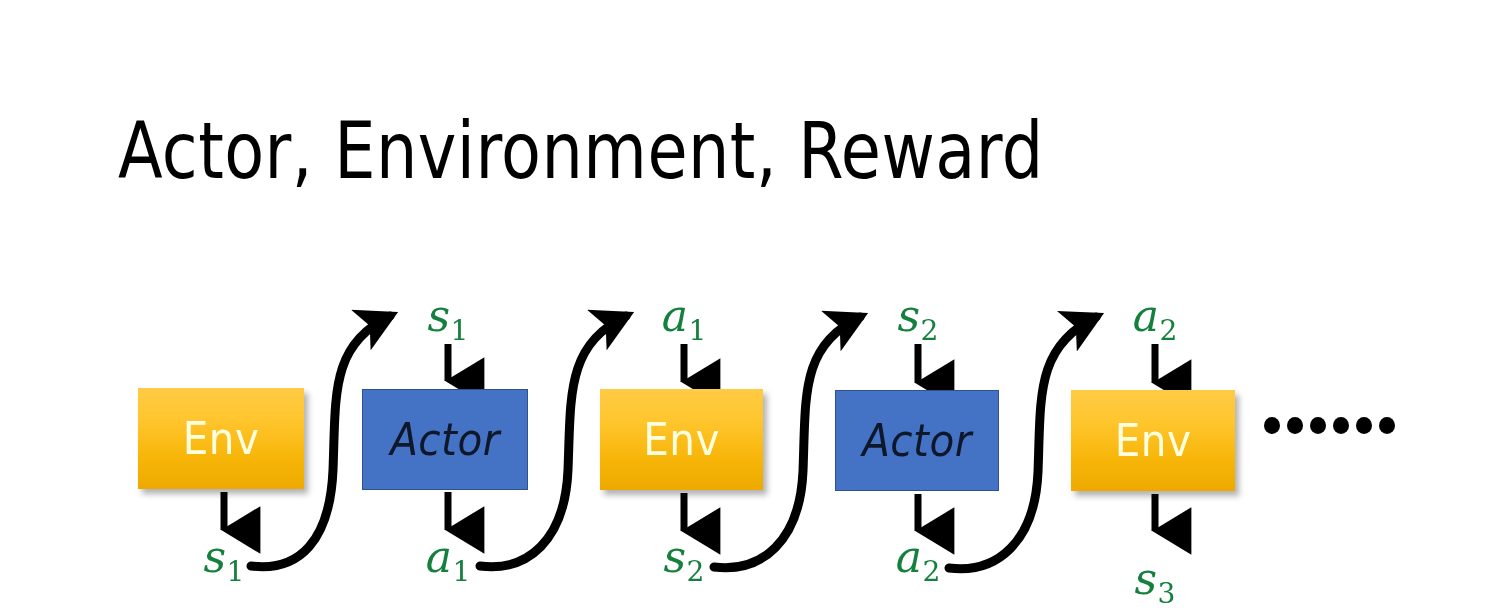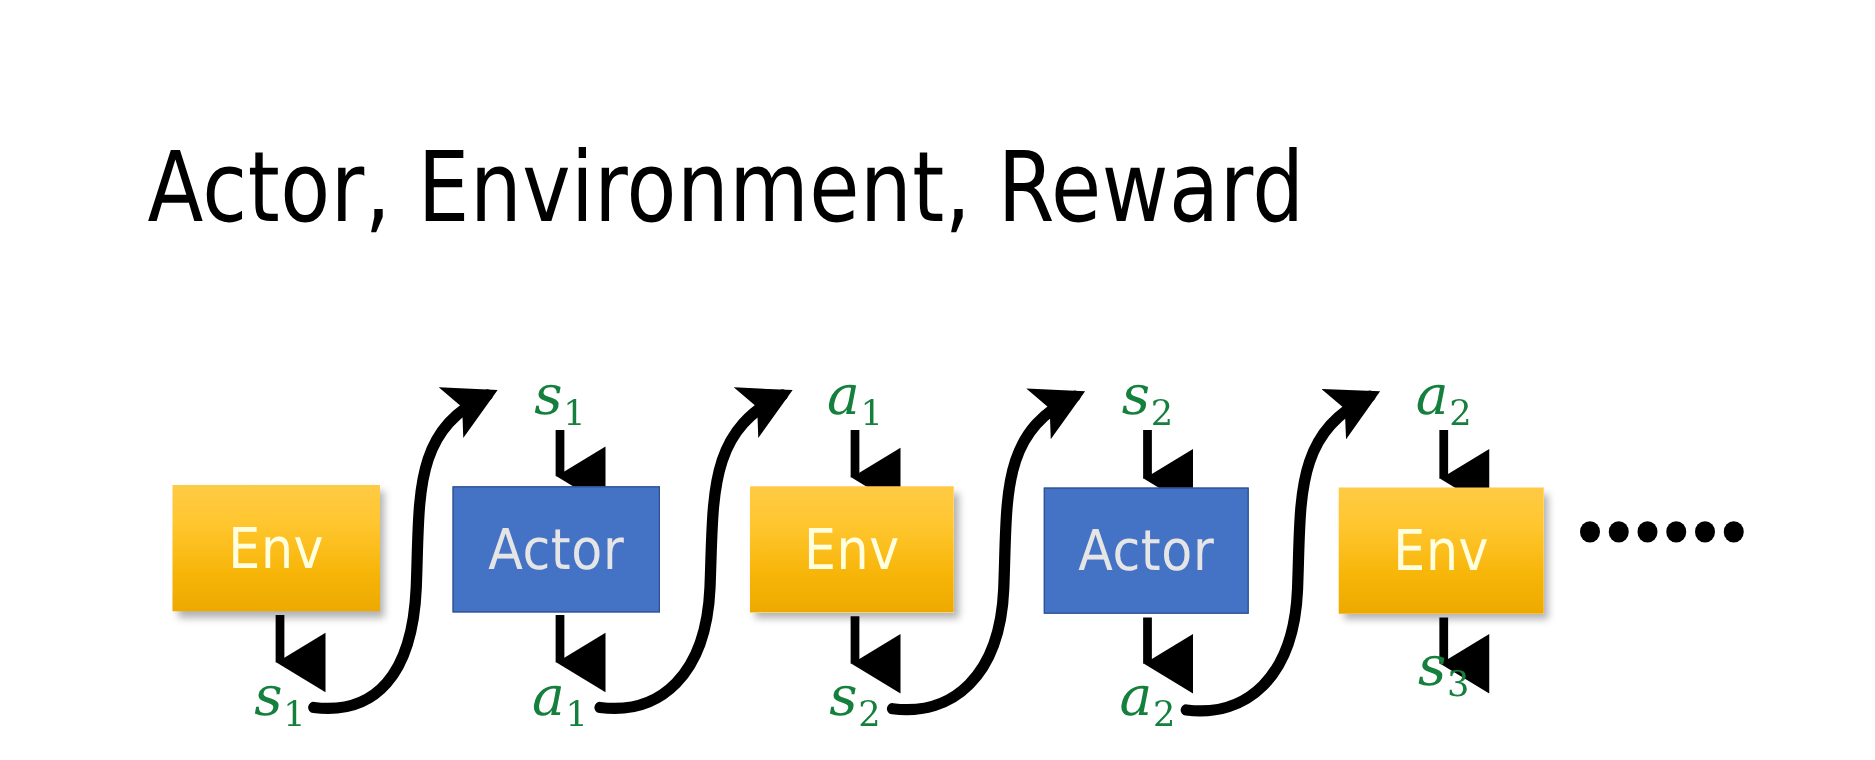--- a/index.html
+++ b/index.html
@@ -71,21 +71,22 @@
   }
   .node-env .node-label {
     color: #FFFFE0;
   }
   .node-actor {
     background: #4472C4;
     border: 1px solid #2E528F;
     box-shadow: 0 0 0 rgba(0,0,0,0);
   }
   .node-actor .node-label {
-    color: #e5e5e5;
+    color: #0f172a;
+    font-style: italic;
   }
 
   
   .math-label {
     position: absolute;
     font-family: "DejaVu Serif", "Liberation Serif", serif;
     font-style: italic;
     font-size: 44px;
     line-height: 1;
     color: #15803d;
@@ -194,21 +195,21 @@
   </div>
   <div class="math-label" style="left:448px; top:561px;">
     <span>a</span><span class="sub">1</span>
   </div>
   <div class="math-label" style="left:684px; top:561px;">
     <span>s</span><span class="sub">2</span>
   </div>
   <div class="math-label" style="left:918px; top:561px;">
     <span>a</span><span class="sub">2</span>
   </div>
-  <div class="math-label" style="left:1155px; top:537px;">
+  <div class="math-label" style="left:1155px; top:583px;">
     <span>s</span><span class="sub">3</span>
   </div>
 
   <div id="ellipsis-marker">
     <span class="dot"></span>
     <span class="dot"></span>
     <span class="dot"></span>
     <span class="dot"></span>
     <span class="dot"></span>
     <span class="dot"></span>

